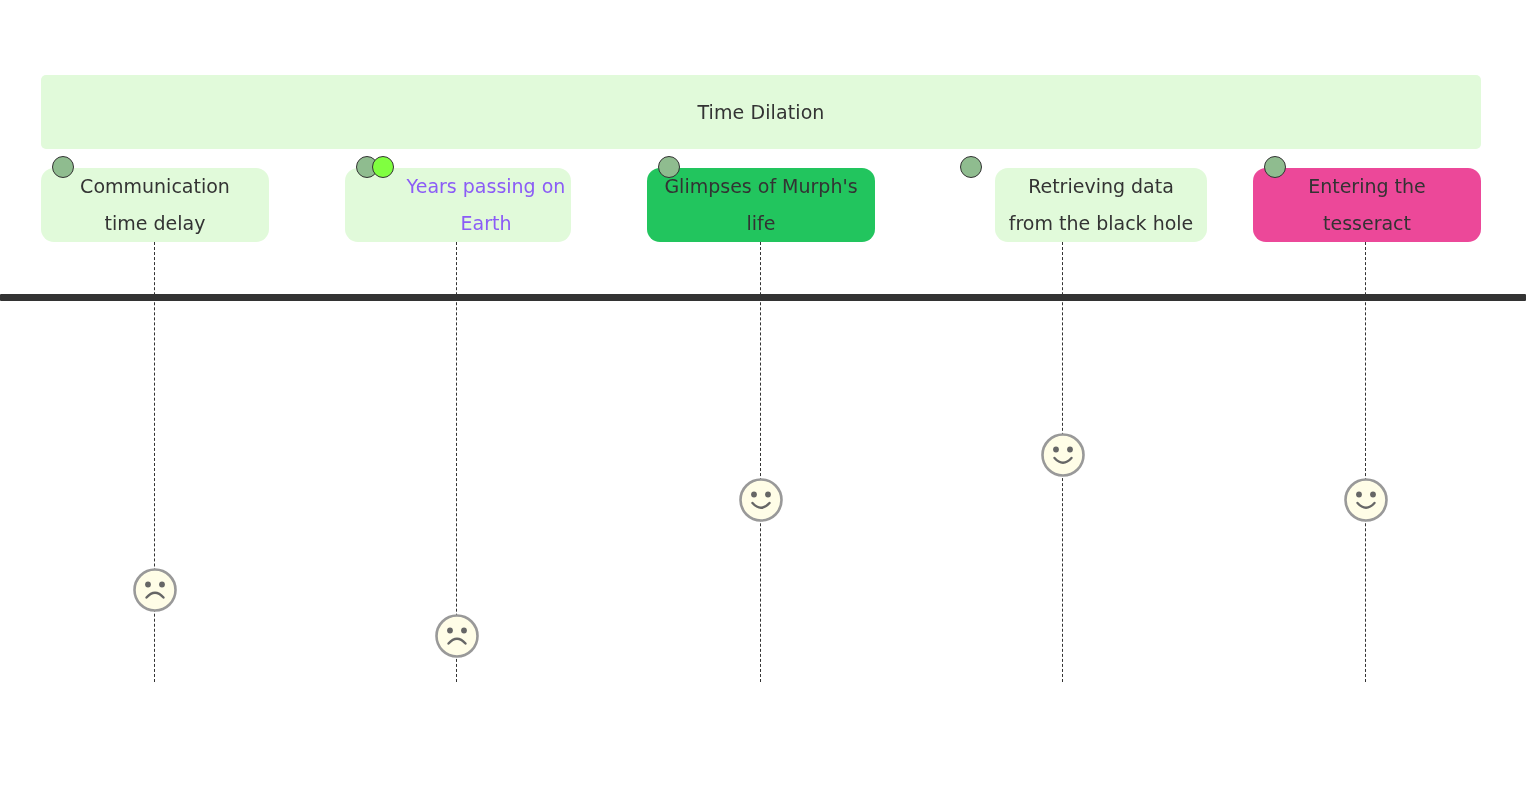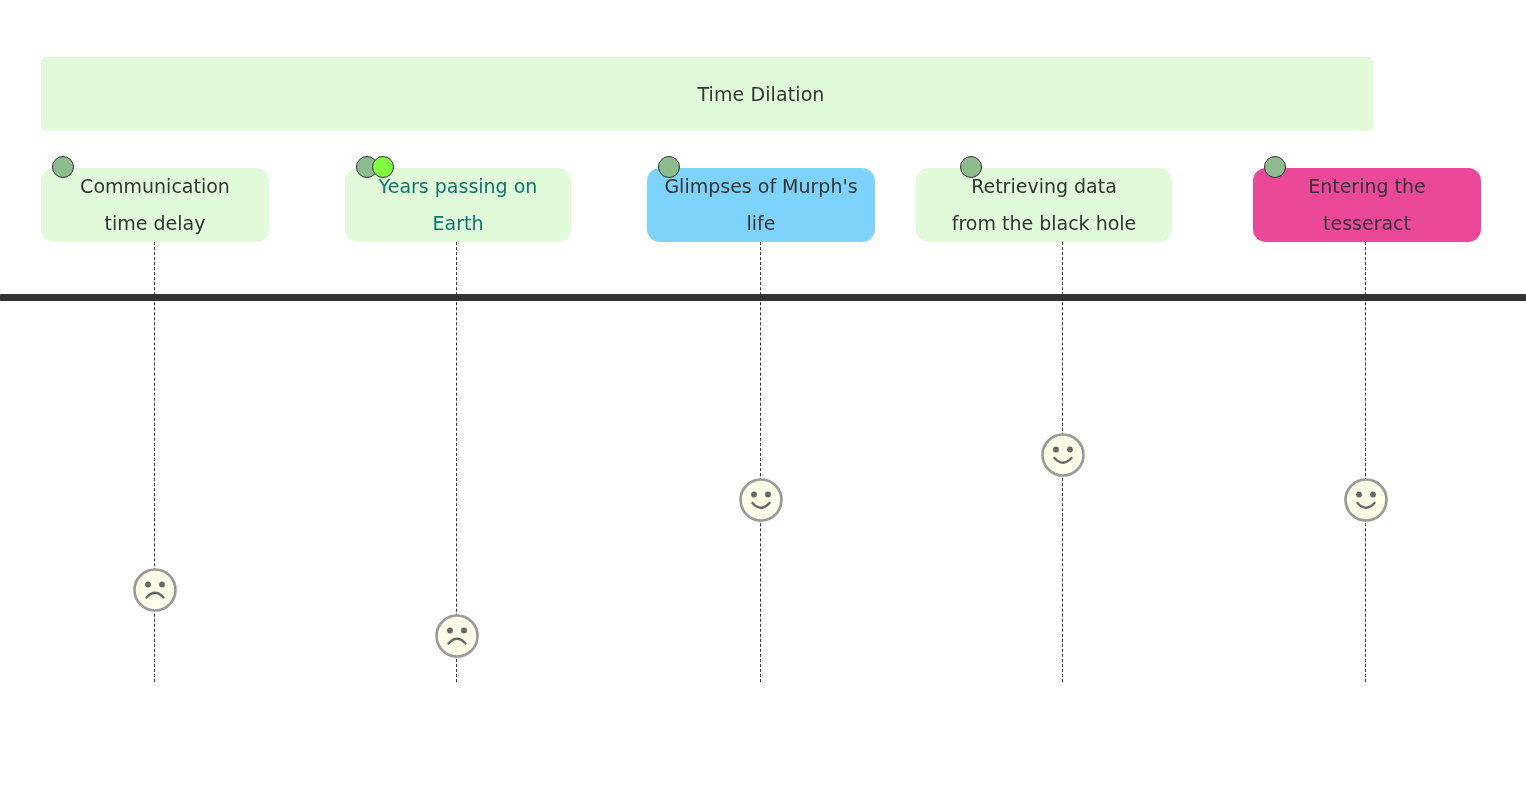--- a/index.html
+++ b/index.html
@@ -22,22 +22,22 @@
     left: 0;
     top: 0;
     width: 1526px;
     height: 806px;
   }
 
   
   .section-band {
     position: absolute;
     left: 41px;
-    top: 57px;
-    width: 1332px;
+    top: 75px;
+    width: 1440px;
     height: 74px;
     background: #e1fada;
     border-radius: 5px;
     box-sizing: border-box;
   }
   .section-title {
     position: absolute;
     left: 0;
     top: 0;
     width: 1440px;
@@ -135,49 +135,49 @@
       <div class="face" style="left: 132px; top: 567px;">
         <svg width="46" height="46" viewBox="0 0 46 46">
           <circle cx="23" cy="23" r="20.5" fill="#fffde7" stroke="#999999" stroke-width="2.6"></circle>
           <circle cx="16" cy="17.5" r="2.9" fill="#666666"></circle>
           <circle cx="30" cy="17.5" r="2.9" fill="#666666"></circle>
           <path d="M 14.5 30.5 Q 23 21 31.5 30.5" fill="none" stroke="#666666" stroke-width="2.4" stroke-linecap="round"></path>
         </svg>
       </div>
       <div class="dashed-line" style="left: 456px;"></div>
       <div class="task-box" style="left: 345px; width: 226px; background: rgb(225, 250, 218);">
-        <div class="task-label" style="color: #0f766e;">Years passing on
+        <div class="task-label" style="color: #8b5cf6; margin-left: 28px;">Years passing on
 Earth</div>
       </div>
       <div class="actor-dot" style="left: 356px; background: rgb(143, 188, 143); z-index: 10;"></div>
       <div class="actor-dot" style="left: 372px; background: rgb(128, 255, 64); z-index: 11;"></div>
       <div class="face" style="left: 434px; top: 613px;">
         <svg width="46" height="46" viewBox="0 0 46 46">
           <circle cx="23" cy="23" r="20.5" fill="#fffde7" stroke="#999999" stroke-width="2.6"></circle>
           <circle cx="16" cy="17.5" r="2.9" fill="#666666"></circle>
           <circle cx="30" cy="17.5" r="2.9" fill="#666666"></circle>
           <path d="M 14.5 30.5 Q 23 21 31.5 30.5" fill="none" stroke="#666666" stroke-width="2.4" stroke-linecap="round"></path>
         </svg>
       </div>
       <div class="dashed-line" style="left: 760px;"></div>
-      <div class="task-box" style="left: 647px; width: 228px; background: #7dd3fc;">
+      <div class="task-box" style="left: 647px; width: 228px; background: #22c55e;">
         <div class="task-label" style="color: rgb(51, 51, 51);">Glimpses of Murph's
 life</div>
       </div>
       <div class="actor-dot" style="left: 658px; background: rgb(143, 188, 143); z-index: 10;"></div>
       <div class="face" style="left: 738px; top: 477px;">
         <svg width="46" height="46" viewBox="0 0 46 46">
           <circle cx="23" cy="23" r="20.5" fill="#fffde7" stroke="#999999" stroke-width="2.6"></circle>
           <circle cx="16" cy="17.5" r="2.9" fill="#666666"></circle>
           <circle cx="30" cy="17.5" r="2.9" fill="#666666"></circle>
           <path d="M 14.5 26 Q 23 35.5 31.5 26" fill="none" stroke="#666666" stroke-width="2.4" stroke-linecap="round"></path>
         </svg>
       </div>
       <div class="dashed-line" style="left: 1062px;"></div>
-      <div class="task-box" style="left: 916px; width: 256px; background: rgb(225, 250, 218);">
+      <div class="task-box" style="left: 995px; width: 212px; background: rgb(225, 250, 218);">
         <div class="task-label" style="color: rgb(51, 51, 51);">Retrieving data
 from the black hole</div>
       </div>
       <div class="actor-dot" style="left: 960px; background: rgb(143, 188, 143); z-index: 10;"></div>
       <div class="face" style="left: 1040px; top: 432px;">
         <svg width="46" height="46" viewBox="0 0 46 46">
           <circle cx="23" cy="23" r="20.5" fill="#fffde7" stroke="#999999" stroke-width="2.6"></circle>
           <circle cx="16" cy="17.5" r="2.9" fill="#666666"></circle>
           <circle cx="30" cy="17.5" r="2.9" fill="#666666"></circle>
           <path d="M 14.5 26 Q 23 35.5 31.5 26" fill="none" stroke="#666666" stroke-width="2.4" stroke-linecap="round"></path>

